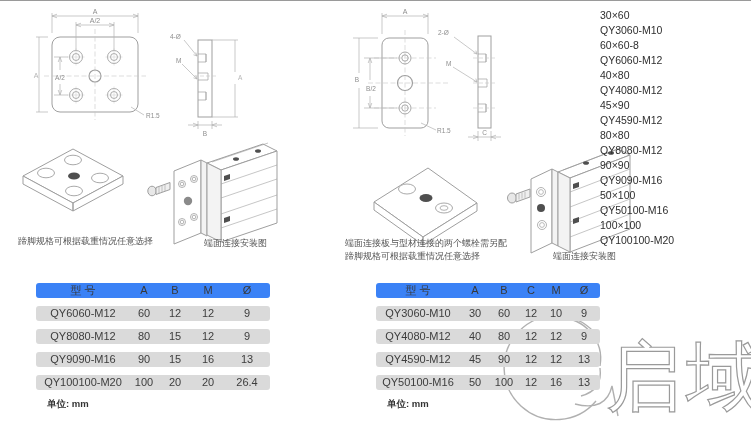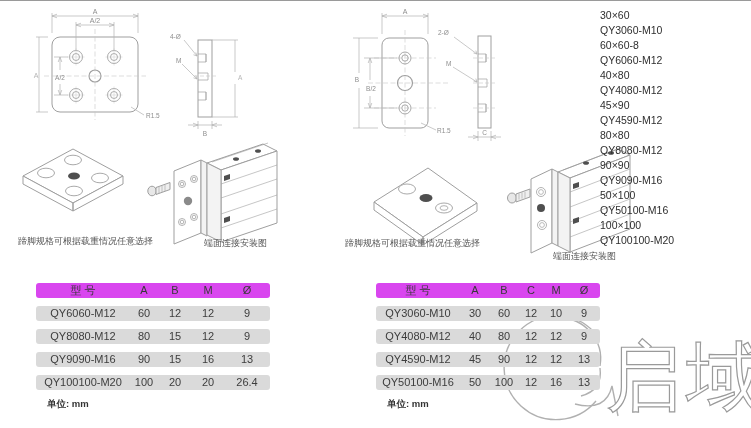--- a/index.html
+++ b/index.html
@@ -16,21 +16,21 @@
   .pmodel{white-space:nowrap;}
 
   
   .note{position:absolute;font-size:9px;line-height:13px;color:#555;white-space:nowrap;}
   .install{position:absolute;font-size:9px;color:#555;white-space:nowrap;}
 
   
   .table{position:absolute;}
   .trow{display:grid;height:15px;line-height:15px;margin-bottom:8px;border-radius:3px;
         background:#dadada;font-size:11px;color:#3d3d3d;text-align:center;}
-  .trow.thead{background:#d946ef;color:#383838;}
+  .trow.thead{background:#3b82f6;color:#383838;}
   .c5{grid-template-columns:94px 28px 34px 32px 46px;}
   .c6{grid-template-columns:84px 30px 28px 26px 24px 32px;}
   .unit{font-size:9.5px;font-weight:bold;color:#333;margin-top:1px;margin-left:11px;}
 </style>
 </head>
 <body>
 
 <div id="page">
   <div class="topline"></div>
 
@@ -265,20 +265,21 @@
         <span class="pmodel">QY100100-M20</span>
       </div>
   </div>
 
   <div class="note" style="left:18px;top:235px">
     <div>蹄脚规格可根据载重情况任意选择</div>
   </div>
   <div class="install" style="left:204px;top:237px">端面连接安装图</div>
 
   <div class="note" style="left:345px;top:237px">
+    <div>端面连接板与型材连接的两个螺栓需另配</div>
     <div>蹄脚规格可根据载重情况任意选择</div>
   </div>
   <div class="install" style="left:553px;top:250px">端面连接安装图</div>
 
   <div class="table" style="left:36px;top:283px;width:234px">
     <div class="trow thead c5">
       <span>型  号</span>
         <span>A</span>
         <span>B</span>
         <span>M</span>

